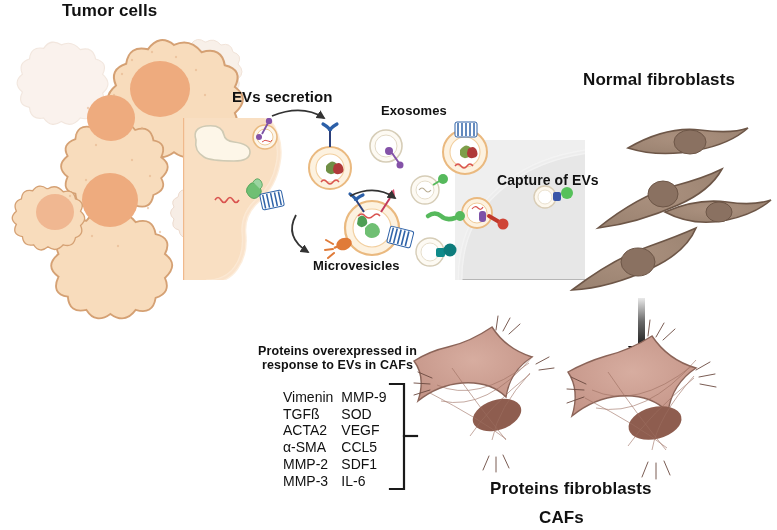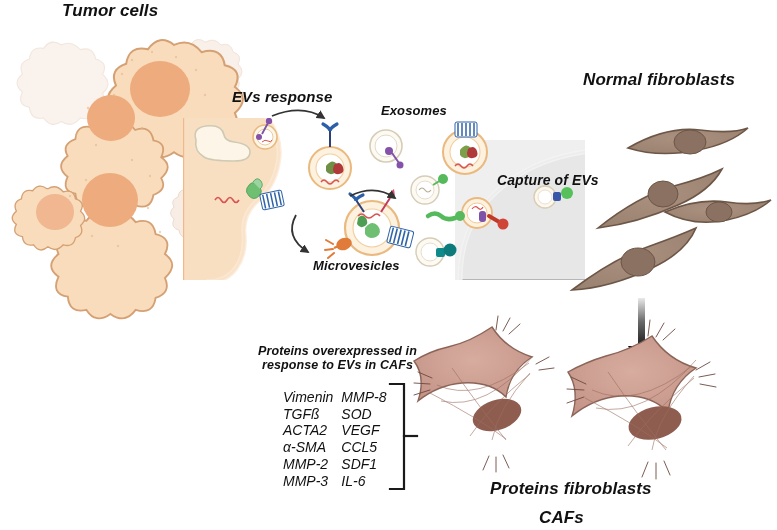--- a/index.html
+++ b/index.html
@@ -1,18 +1,18 @@
 <!DOCTYPE html>
 <html><head>
 <meta charset="utf-8">
 <style>
   html,body{margin:0;padding:0;background:#ffffff;}
   body{width:777px;height:530px;position:relative;overflow:hidden;
        font-family:"Liberation Sans",sans-serif;color:#1a1a1a;}
-  .stage{position:absolute;left:0;top:0;width:687px;height:530px;font-style:italic;}
+  .stage{position:absolute;left:0;top:0;width:687px;height:530px;}
   .lbl{position:absolute;font-weight:bold;color:#111;white-space:nowrap;letter-spacing:.1px;}
   .plain{position:absolute;white-space:nowrap;color:#111;}
   svg{overflow:visible;}
   .nosel{user-select:none;}
 </style>
 </head>
 <body>
 
 <div class="stage nosel">
 
@@ -336,21 +336,21 @@
 
     <g fill="none" stroke="#1a1a1a" stroke-width="2.2" stroke-linecap="square">
       <path d="M390,384 L404,384 L404,489 L390,489"></path>
       <path d="M404,436 L417,436"></path>
     </g>
   </svg>
 
   
   <div class="lbl" style="left:62px;top:1px;font-size:17px;">Tumor cells</div>
 
-  <div class="lbl" style="left:232px;top:88px;font-size:15px;">EVs response</div>
+  <div class="lbl" style="left:232px;top:88px;font-size:15px;">EVs secretion</div>
 
   <div class="lbl" style="left:362px;top:103px;font-size:13px;margin-left:19px;">Exosomes</div>
 
   <div class="lbl" style="left:313px;top:258px;font-size:13px;">Microvesicles</div>
 
   <div class="lbl" style="left:497px;top:130px;font-size:14px;margin-top:42px;">Capture of  EVs</div>
 
   <div class="lbl" style="left:583px;top:70px;font-size:17px;">Normal fibroblasts</div>
 
   <div class="lbl" style="left:490px;top:479px;font-size:17px;">Proteins fibroblasts</div>
@@ -367,21 +367,21 @@
   <div style="position:absolute;left:283px;top:389px;display:flex;gap:8px;">
     <div>
       <div class="plain" style="position:static;font-size:14px;line-height:16.7px;">Vimenin</div>
       <div class="plain" style="position:static;font-size:14px;line-height:16.7px;">TGFß</div>
       <div class="plain" style="position:static;font-size:14px;line-height:16.7px;">ACTA2</div>
       <div class="plain" style="position:static;font-size:14px;line-height:16.7px;">α-SMA</div>
       <div class="plain" style="position:static;font-size:14px;line-height:16.7px;">MMP-2</div>
       <div class="plain" style="position:static;font-size:14px;line-height:16.7px;">MMP-3</div>
     </div>
     <div>
-      <div class="plain" style="position:static;font-size:14px;line-height:16.7px;">MMP-8</div>
+      <div class="plain" style="position:static;font-size:14px;line-height:16.7px;">MMP-9</div>
       <div class="plain" style="position:static;font-size:14px;line-height:16.7px;">SOD</div>
       <div class="plain" style="position:static;font-size:14px;line-height:16.7px;">VEGF</div>
       <div class="plain" style="position:static;font-size:14px;line-height:16.7px;">CCL5</div>
       <div class="plain" style="position:static;font-size:14px;line-height:16.7px;">SDF1</div>
       <div class="plain" style="position:static;font-size:14px;line-height:16.7px;">IL-6</div>
     </div>
   </div>
 
 </div>
 

